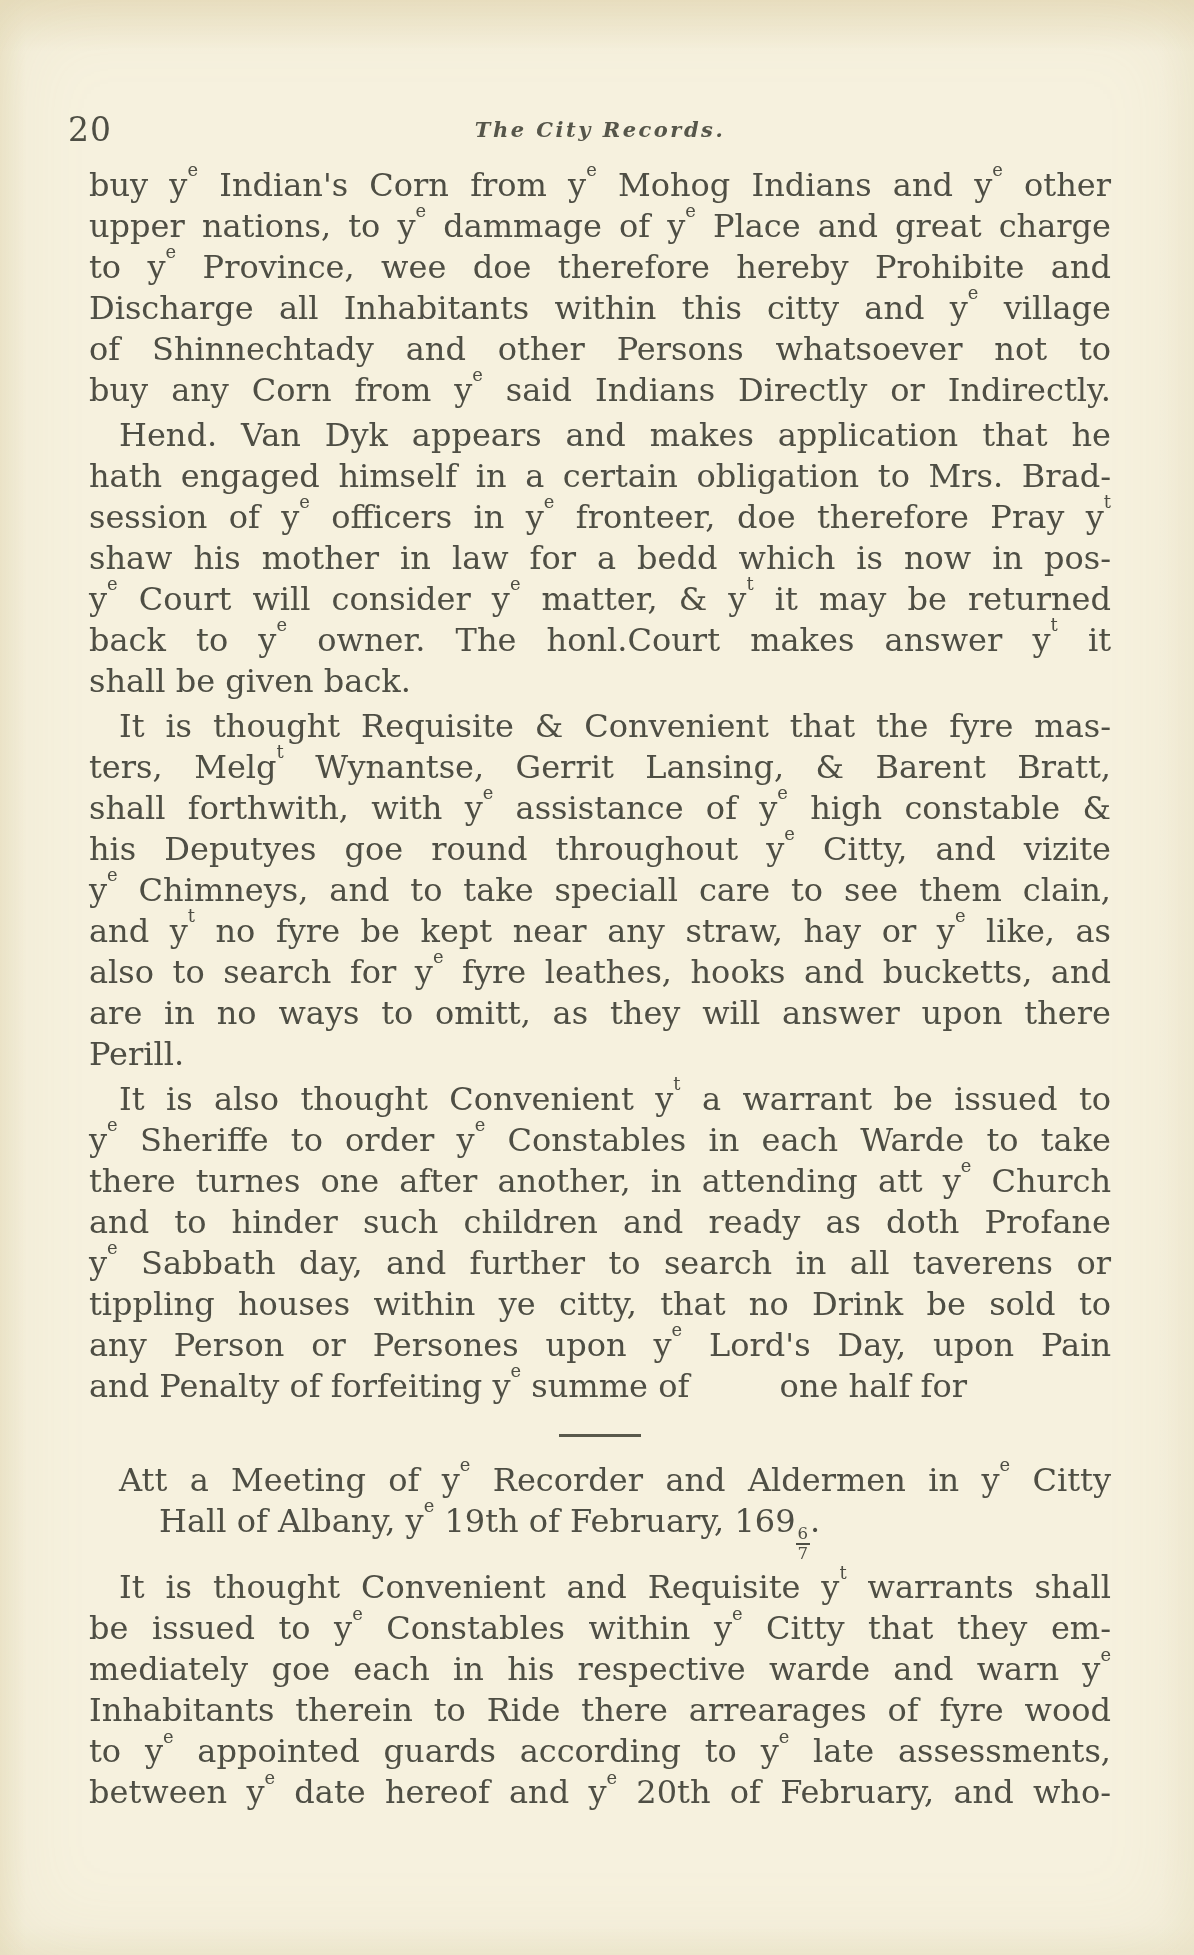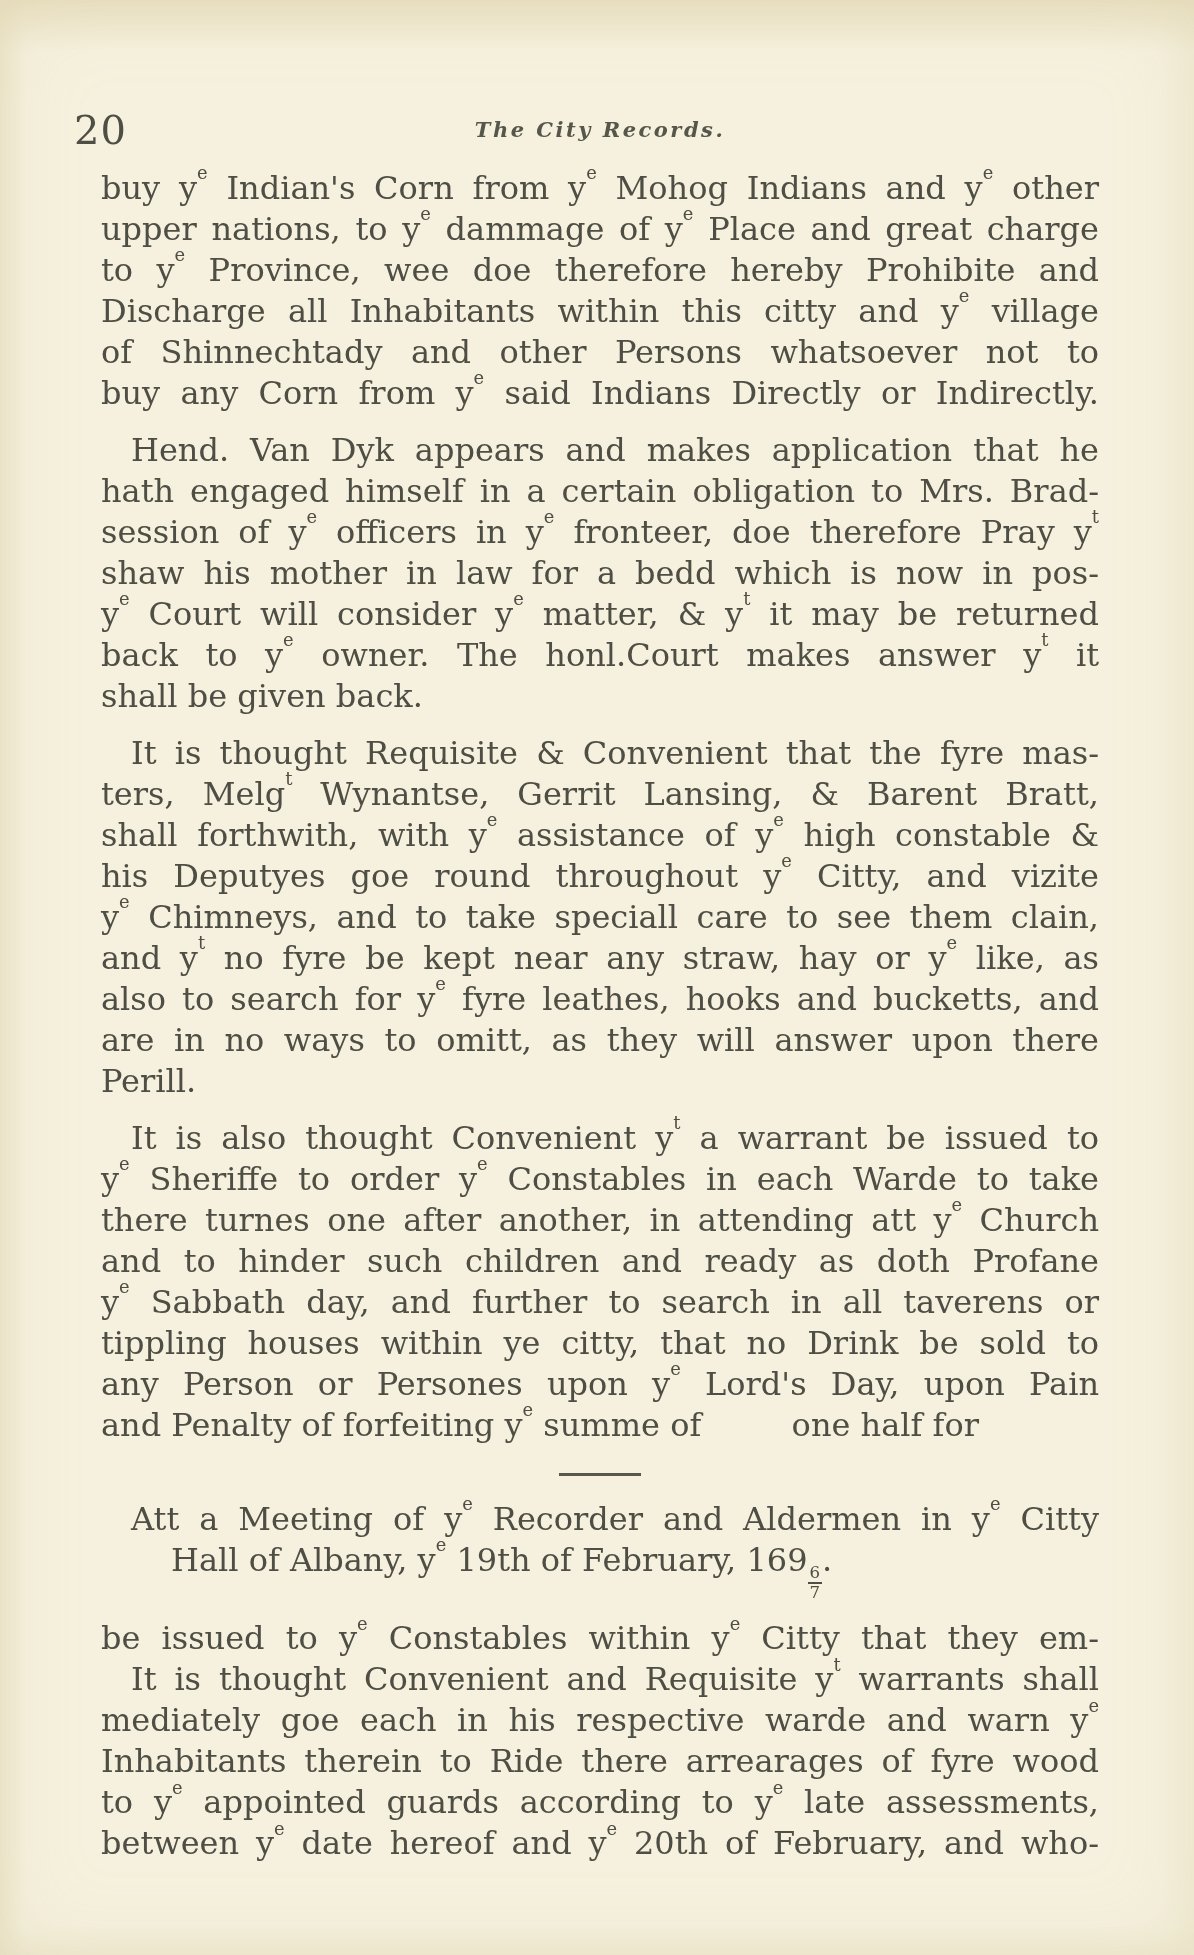--- a/index.html
+++ b/index.html
@@ -20,40 +20,40 @@
     overflow:hidden;
   }
   header{
     position:relative;
     padding:108px 79px 0 85px;
     height:44px;
     line-height:44px;
   }
   .pagenum{
     position:absolute;
-    left:74px; top:108px;
-    font-size:40px;
+    left:68px; top:108px;
+    font-size:33px;
     letter-spacing:1px;
   }
   h1.title{
     margin:0;
     text-align:center;
     font-size:21px;
     font-style:italic;
     font-weight:600;
     letter-spacing:2.5px;
     color:#56564a;
   }
   main{
     padding:0 79px 0 85px;
     margin-top:13px;
     font-size:32px;
     line-height:41px;
   }
-  .para{margin:16px;}
+  .para{margin:4px;}
   .pline{
     text-align:justify;
     text-align-last:justify;
   }
   .pline.nj{
     text-align-last:auto;
   }
   sup{
     font-size:0.56em;
     line-height:0;
@@ -126,21 +126,21 @@
       </div>
       <div class="rule"></div>
       <div class="para">
         <div class="pline" style="padding-left: 30px;">Att a Meeting of y<sup>e</sup> Recorder and Aldermen in y<sup>e</sup> Citty</div>
         <div class="pline nj" style="padding-left: 70px;">Hall of Albany, y<sup>e</sup> 19th of February, 169<span class="frac">
             <span class="fn">6</span>
             <span class="fd">7</span>
           </span>.</div>
       </div>
       <div class="para">
+        <div class="pline" style="padding-left: 30px;">It is thought Convenient and Requisite y<sup>t</sup> warrants shall</div>
         <div class="pline">be issued to y<sup>e</sup> Constables within y<sup>e</sup> Citty that they em-</div>
-        <div class="pline" style="padding-left: 30px;">It is thought Convenient and Requisite y<sup>t</sup> warrants shall</div>
         <div class="pline">mediately goe each in his respective warde and warn y<sup>e</sup></div>
         <div class="pline">Inhabitants therein to Ride there arrearages of fyre wood</div>
         <div class="pline">to y<sup>e</sup> appointed guards according to y<sup>e</sup> late assessments,</div>
         <div class="pline">between y<sup>e</sup> date hereof and y<sup>e</sup> 20th of February, and who-</div>
       </div>
     </main>
 </div>
 
 </body></html>

